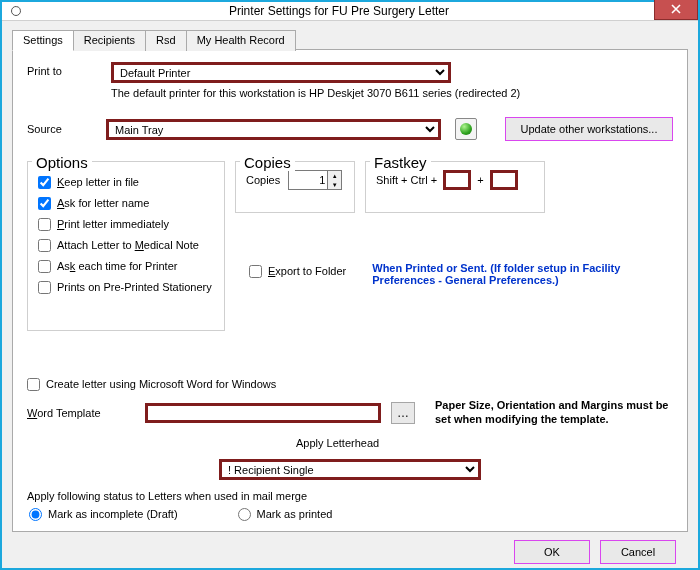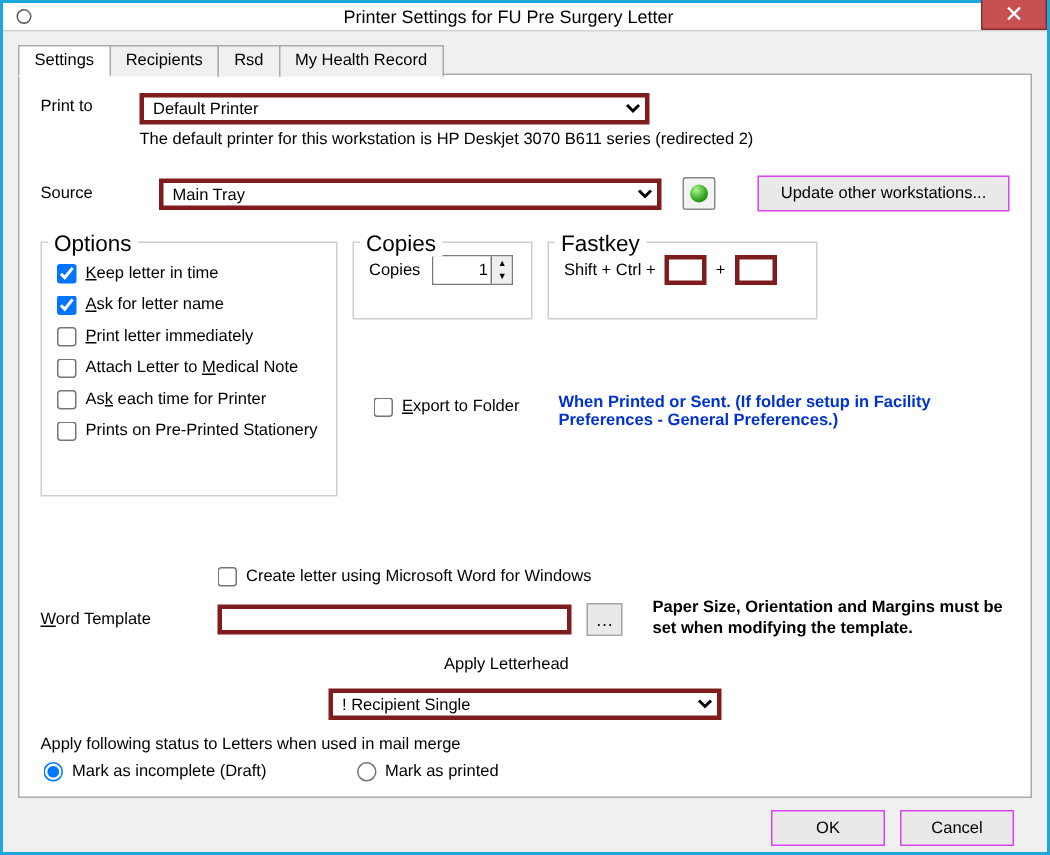--- a/index.html
+++ b/index.html
@@ -168,21 +168,21 @@
 
     <div class="tabs">
       <div class="tab active">Settings</div>
       <div class="tab">Recipients</div>
       <div class="tab">Rsd</div>
       <div class="tab">My Health Record</div>
     </div>
 
     <div class="panel">
 
-      <div class="row" style="gap:0; align-items:flex-start;">
+      <div class="row" style="gap:18px; align-items:flex-start;">
         <div style="width:66px; padding-top:3px;" class="label">Print to</div>
         <div style="flex:1;">
           <select class="wide-select">
             <option>Default Printer</option>
           </select>
           <div style="margin-top:4px;">The default printer for this workstation is HP Deskjet 3070 B611 series (redirected 2)</div>
         </div>
       </div>
 
       <div class="row" style="gap:14px; margin-top:18px; align-items:center;">
@@ -196,21 +196,21 @@
         <div style="flex:1;"></div>
         <button class="btn" style="width:170px; height:24px;">Update other workstations...</button>
       </div>
 
       <div style="display:flex; gap:10px; margin-top:14px; align-items:flex-start;">
 
         <div class="group" style="width:198px; height:170px;">
           <div class="group-title">Options</div>
           <div class="chkline">
             <input type="checkbox" checked="" style="">
-            <span><span></span><span class="underline-key">K</span><span>eep letter in time</span></span>
+            <span><span></span><span class="underline-key">K</span><span>eep letter in file</span></span>
           </div>
           <div class="chkline">
             <input type="checkbox" checked="" style="">
             <span><span></span><span class="underline-key">A</span><span>sk for letter name</span></span>
           </div>
           <div class="chkline">
             <input type="checkbox" style="">
             <span><span></span><span class="underline-key">P</span><span>rint letter immediately</span></span>
           </div>
           <div class="chkline">
@@ -254,21 +254,21 @@
 
       <div style="position:absolute; left:236px; top:212px; right:14px; display:flex; gap:26px; align-items:flex-start;">
         <div class="chkline" style="margin:0;">
           <input type="checkbox" style="">
           <span><span></span><span class="underline-key">E</span><span>xport to Folder</span></span>
         </div>
         <div class="blue-note" style="flex:1;">When Printed or Sent. (If folder setup in Facility Preferences - General Preferences.)</div>
       </div>
 
       <div style="margin-top:44px;">
-        <div class="chkline" style="margin-left:118px;">
+        <div class="chkline" style="">
           <input type="checkbox" style="">
           <span>Create letter using Microsoft Word for Windows</span>
         </div>
 
         <div class="row" style="gap:10px; margin-top:6px; align-items:center;">
           <div style="width:108px;">
             <span class="underline-key">W</span><span>ord Template</span>
           </div>
           <input type="text" style="width: 236px;" value="">
           <div class="ellipsis-btn">…</div>

